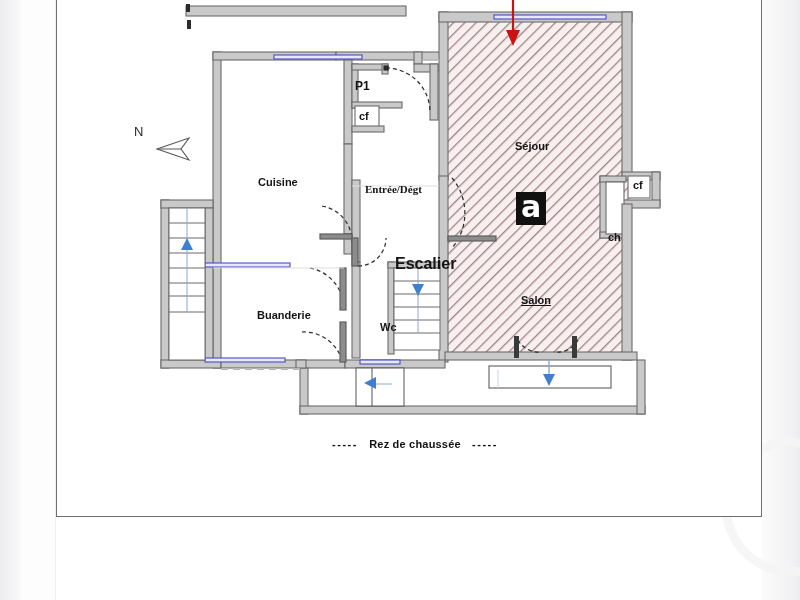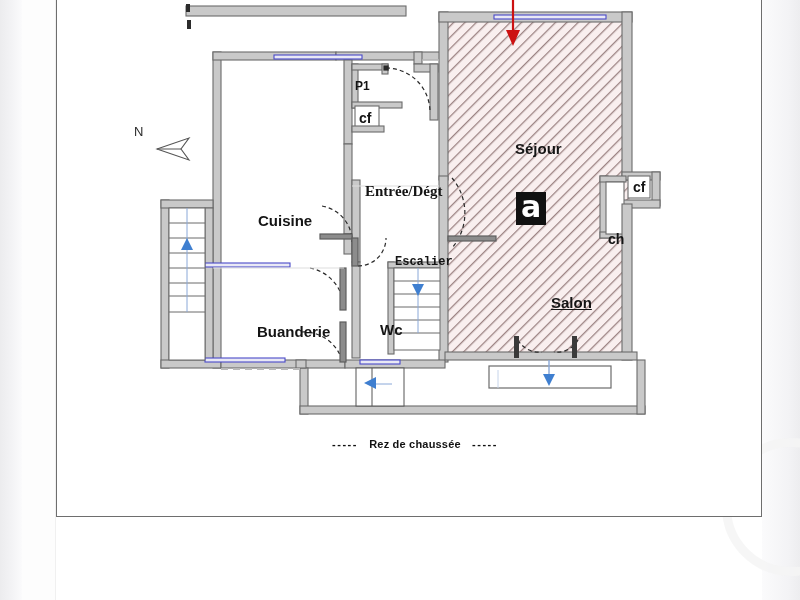--- a/index.html
+++ b/index.html
@@ -67,28 +67,28 @@
   }
   .foot-label .dash {
     letter-spacing: 1.5px;
     font-weight: bold;
   }
   .room-label {
     position: absolute;
     font-weight: bold;
     color: #141414;
     white-space: nowrap;
-    font-size: 15px;
+    font-size: 11px;
   }
   .tiny-label {
     position: absolute;
     font-weight: bold;
     color: #141414;
     white-space: nowrap;
-    font-size: 14px;
+    font-size: 11px;
   }
   .north-letter {
     position: absolute;
     left: 134px; top: 124px;
     font-size: 13px;
     color: #2b2b2b;
     font-family: "Liberation Sans", sans-serif;
   }
   .logo-badge {
     position: absolute;
@@ -283,27 +283,27 @@
     </g>
   </svg>
 
   <div class="north-letter">N</div>
 
   <svg style="position:absolute;left:155px;top:136px;width:38px;height:28px;" viewBox="0 0 38 28" xmlns="http://www.w3.org/2000/svg">
     <polygon points="2,13 34,2 26,13 34,24" fill="#ffffff" stroke="#555555" stroke-width="1.1"></polygon>
     <line x1="2" y1="13" x2="26" y2="13" stroke="#555555" stroke-width="1"></line>
   </svg>
 
-  <div class="room-label" style="left:258px;top:176px;margin-top:36px;">Cuisine</div>
-  <div class="room-label" style="left:250px;top:323px;padding-left:7px;">Buanderie</div>
+  <div class="room-label" style="left:258px;top:176px;">Cuisine</div>
+  <div class="room-label" style="left:250px;top:309px;padding-left:7px;">Buanderie</div>
   <div class="room-label" style="left:365px;top:183px;font-family:Liberation Serif, serif;">Entrée/Dégt</div>
-  <div class="room-label" style="left:395px;top:255px;font-size:12px;font-family:Liberation Mono, monospace;">Escalier</div>
+  <div class="room-label" style="left:395px;top:255px;font-size:16px;">Escalier</div>
   <div class="room-label" style="left:373px;top:321px;margin-left:7px;">Wc</div>
   <div class="room-label" style="left:515px;top:140px;">Séjour</div>
-  <div class="room-label" style="left:551px;top:294px;text-decoration:underline;">Salon</div>
+  <div class="room-label" style="left:521px;top:294px;text-decoration:underline;">Salon</div>
 
   <div class="tiny-label" style="left:355px;top:79px;font-size:12px;">P1</div>
   <div class="tiny-label" style="left:359px;top:110px;">cf</div>
   <div class="tiny-label" style="left:633px;top:179px;">cf</div>
   <div class="tiny-label" style="left:608px;top:203px;margin-top:28px;">ch</div>
 
   <div class="logo-badge">a</div>
 
   <div class="foot-label">
     <span class="dash">-----</span>

